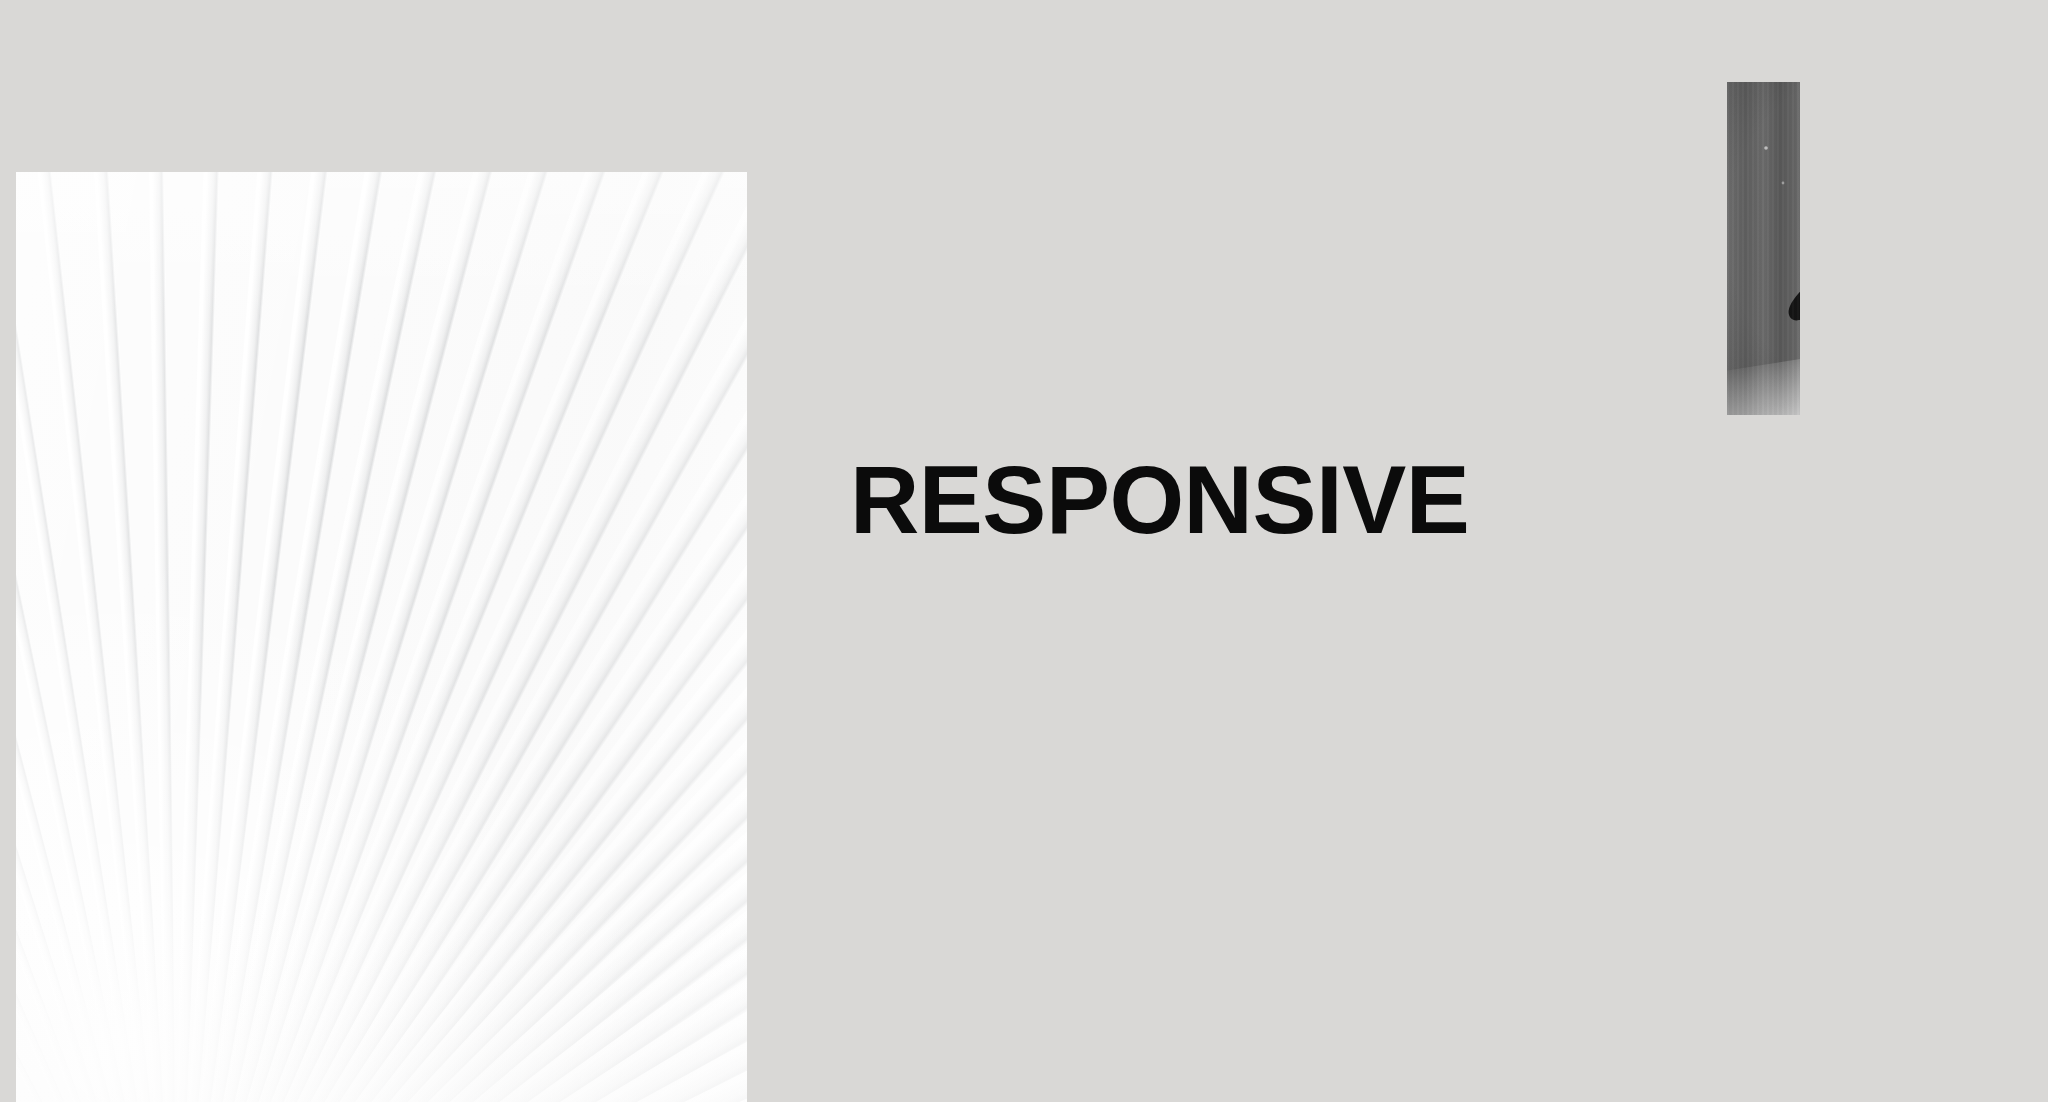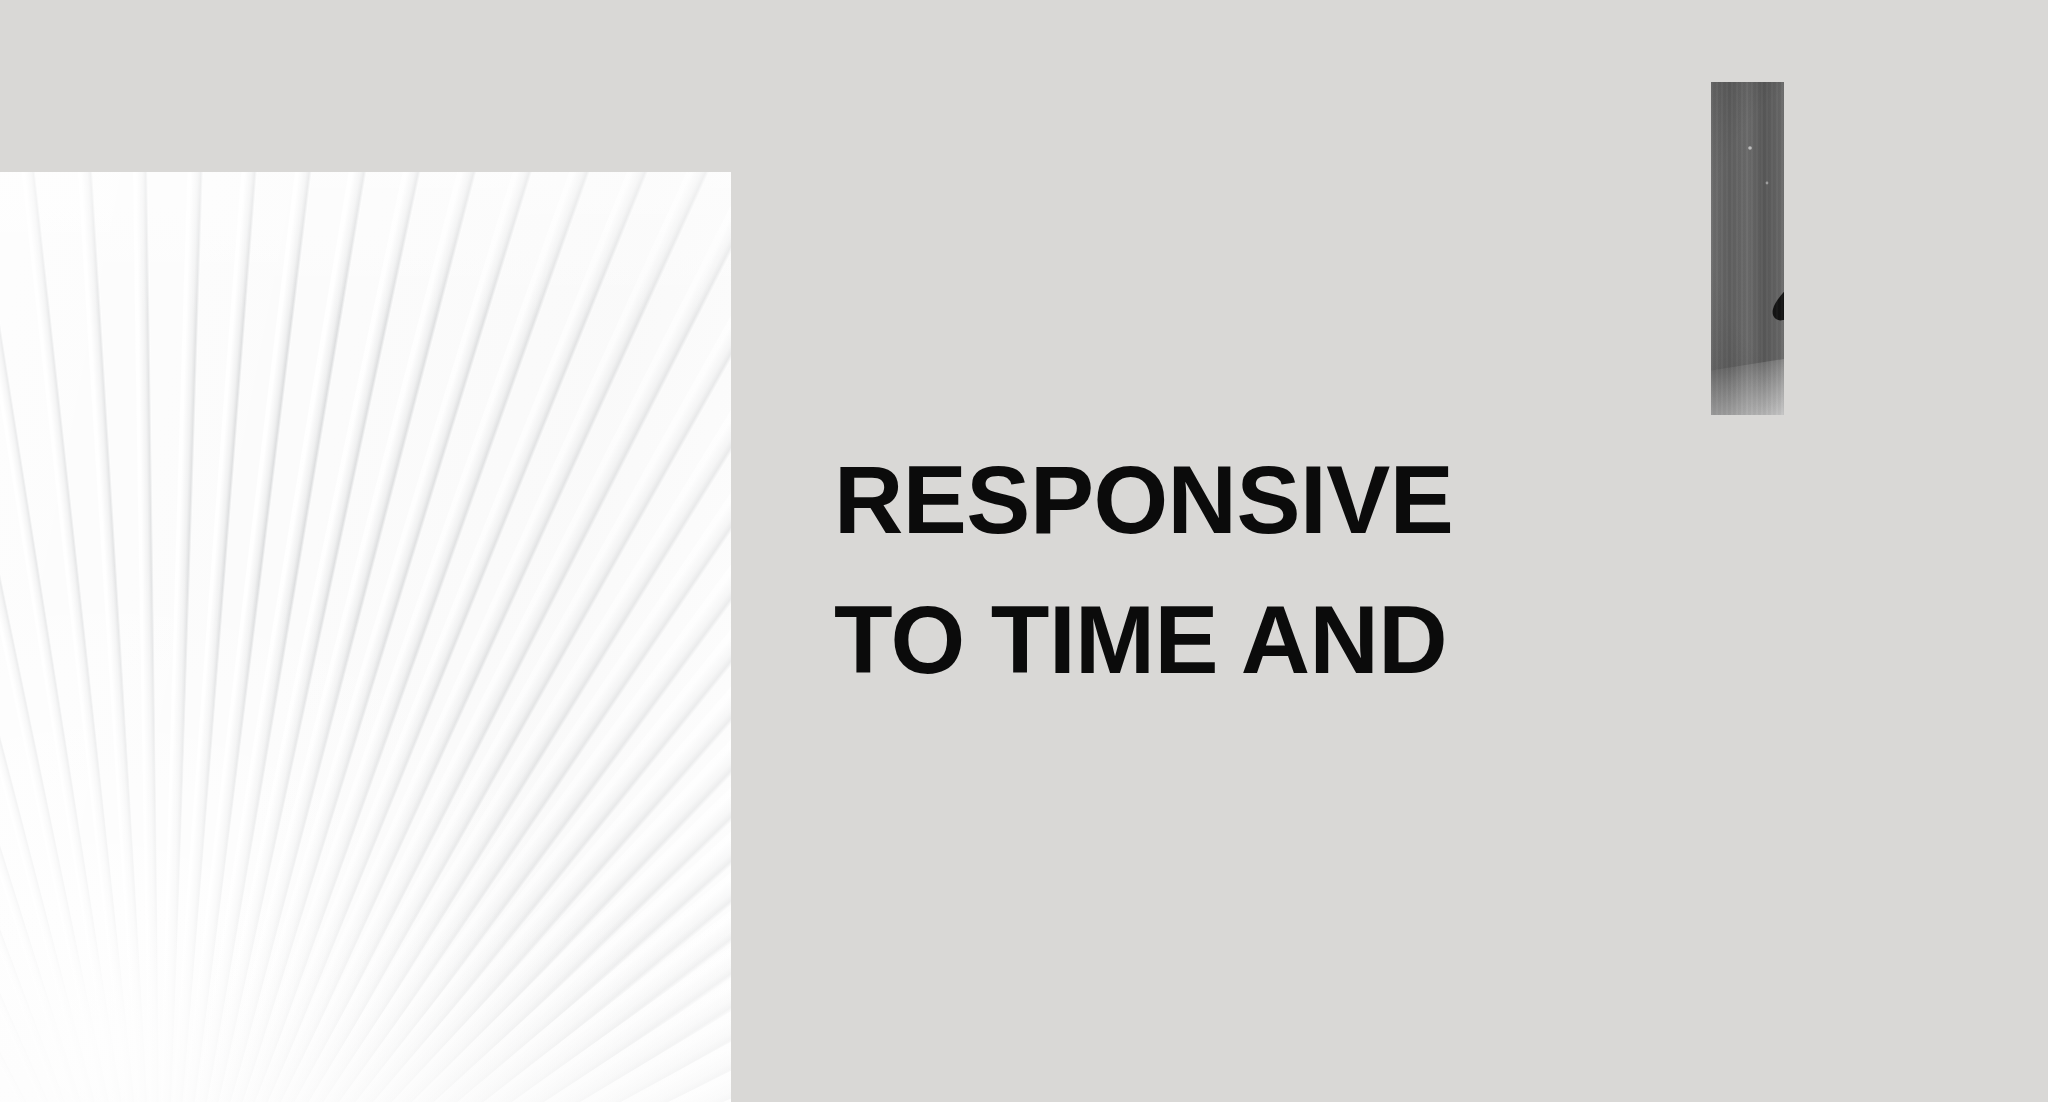--- a/index.html
+++ b/index.html
@@ -11,20 +11,21 @@
   body {
     font-family: "Liberation Sans", sans-serif;
   }
 
   .slide {
     position: relative;
     width: 1784px;
     height: 1102px;
     background: #d9d8d6;
     overflow: hidden;
+    margin-left: 16px;
   }
 
   
   .arch-photo {
     position: absolute;
     left: 0;
     top: 172px;
     width: 731px;
     height: 930px;
     overflow: hidden;
@@ -211,21 +212,20 @@
           <div class="rib" style="height: 35.4222px; transform: rotate(-8.19317deg); background: linear-gradient(rgb(255, 255, 255) 0%, rgba(255, 255, 255, 0.98) 22%, rgba(196, 198, 200, 0.16) 64%, rgba(170, 173, 176, 0.32) 84%, rgba(255, 255, 255, 0.96) 100%);"></div>
         </div>
       <div class="arch-wash-a"></div>
       <div class="arch-wash-b"></div>
       <div class="arch-wash-c"></div>
     </div>
   </div>
 
   <div class="headline">
     <span class="hl-line">RESPONSIVE</span>
-    <span class="hl-line">TO TIME AND</span>
   </div>
 
   <div class="thumb">
     <div class="thumb-scene"></div>
     <svg class="thumb-svg" viewBox="0 0 264 333" preserveAspectRatio="none">
 
       <path d="M128 100 C112 104 104 117 106 131 C108 147 121 158 136 157
                C152 156 163 144 162 129 C161 113 148 99 133 99 Z" fill="#141414"></path>
 
       <path d="M133 150 C146 151 158 161 162 176 C167 196 166 217 163 234

